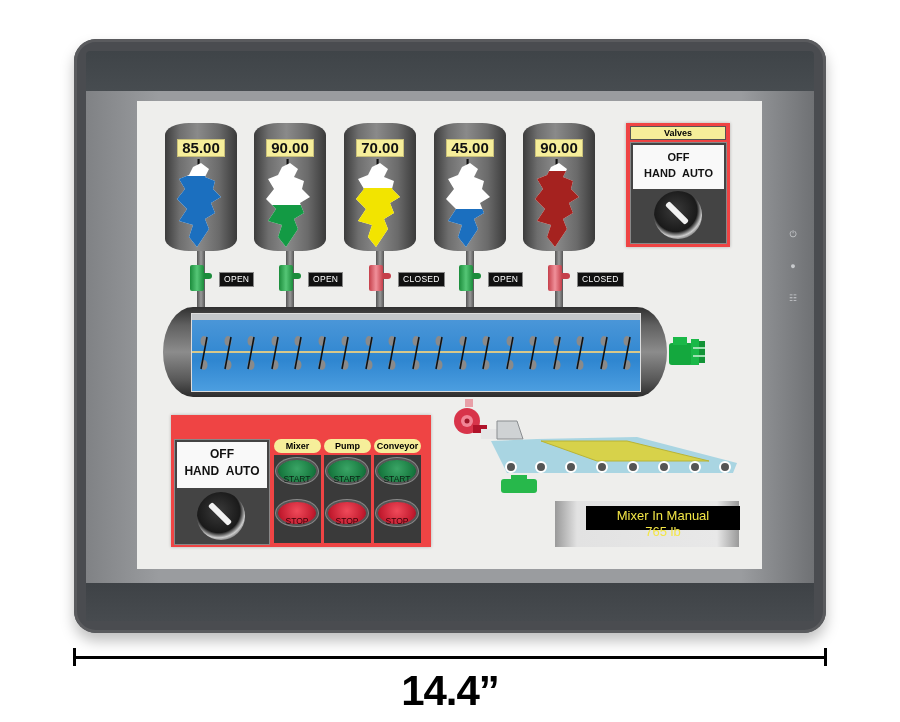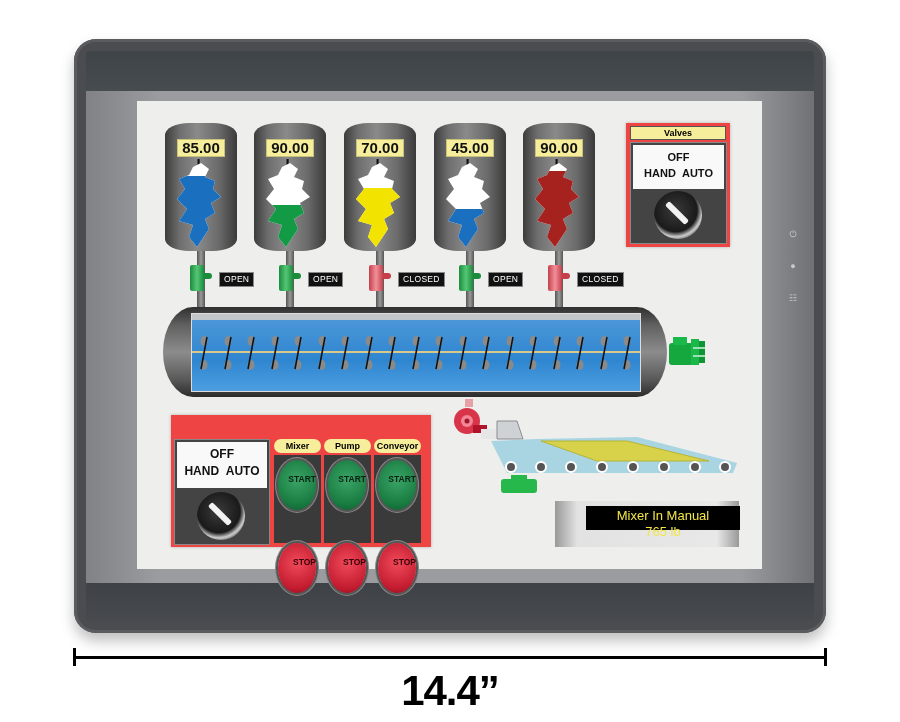--- a/index.html
+++ b/index.html
@@ -52,24 +52,24 @@
   
   .panel { position:absolute; background:#ef4444; box-shadow:0 0 3px rgba(0,0,0,0.25); }
   .panel-title { position:absolute; background:#f6ee9a; border:1px solid #555; font-size:9px; font-weight:bold; text-align:center; }
   .selector { position:absolute; background:#444; border:1px solid #888; }
   .selector-labels { position:absolute; left:2px; top:2px; right:2px; background:#f9f9f9; text-align:center; font-weight:bold; color:#111; }
   .knob { position:absolute; border-radius:50%;
           background:radial-gradient(circle at 45% 40%, #3a3a3a 0%,#1a1a1a 55%, #777 62%, #ccc 68%, #555 80%, #333 100%); }
   .knob-bar { position:absolute; background:#f2f2f2; border-radius:2px; transform:rotate(45deg); }
   .col-head { position:absolute; background:#f6ee9a; font-size:9px; font-weight:bold; text-align:center; height:14px; line-height:14px;border-radius:7px; }
   .col-bg { position:absolute; background:#3a3a3a; }
-  .btn { position:absolute; width:38px; height:50px; border-radius:50%; font-size:8.5px; text-align:right; line-height:38px;
-         box-shadow:0 0 0 2px #555, 0 0 0 3px #888;font-weight:bold; }
+  .btn { position:absolute; width:38px; height:22px; border-radius:50%; font-size:8.5px; text-align:center; line-height:38px;
+         box-shadow:0 0 0 2px #555, 0 0 0 3px #888; }
   .btn.start { background:radial-gradient(circle at 50% 40%,#3aa566,#187a40 70%,#0f5a2e); color:#0b2214; }
-  .btn.stop { background:radial-gradient(circle at 50% 40%,#f04a5a,#c41c30 70%,#8f1020); color:#3a0008;margin-top:41px; }
+  .btn.stop { background:radial-gradient(circle at 50% 40%,#f04a5a,#c41c30 70%,#8f1020); color:#3a0008; }
 
   
   .display { position:absolute; left:418px; top:400px; width:184px; height:46px;
              background:linear-gradient(90deg,#999,#e2e2e2 12%,#e8e8e8 88%,#999); }
   .display-inner { position:absolute; left:14px; top:5px; width:154px; height:24px; background:#000;
                    color:#f3e646; text-align:center; font-size:13px; line-height:16px; padding-top:2px; box-sizing:border-box;margin-left:17px; }
 
   .dim-line { position:absolute; left:74px; top:656px; width:752px; height:3px; background:#000; }
   .dim-tick { position:absolute; top:648px; width:3px; height:18px; background:#000; }
   .dim-label { position:absolute; left:0; top:667px; width:900px; text-align:center; font-size:42px; font-weight:bold; color:#000; letter-spacing:-1px; }

